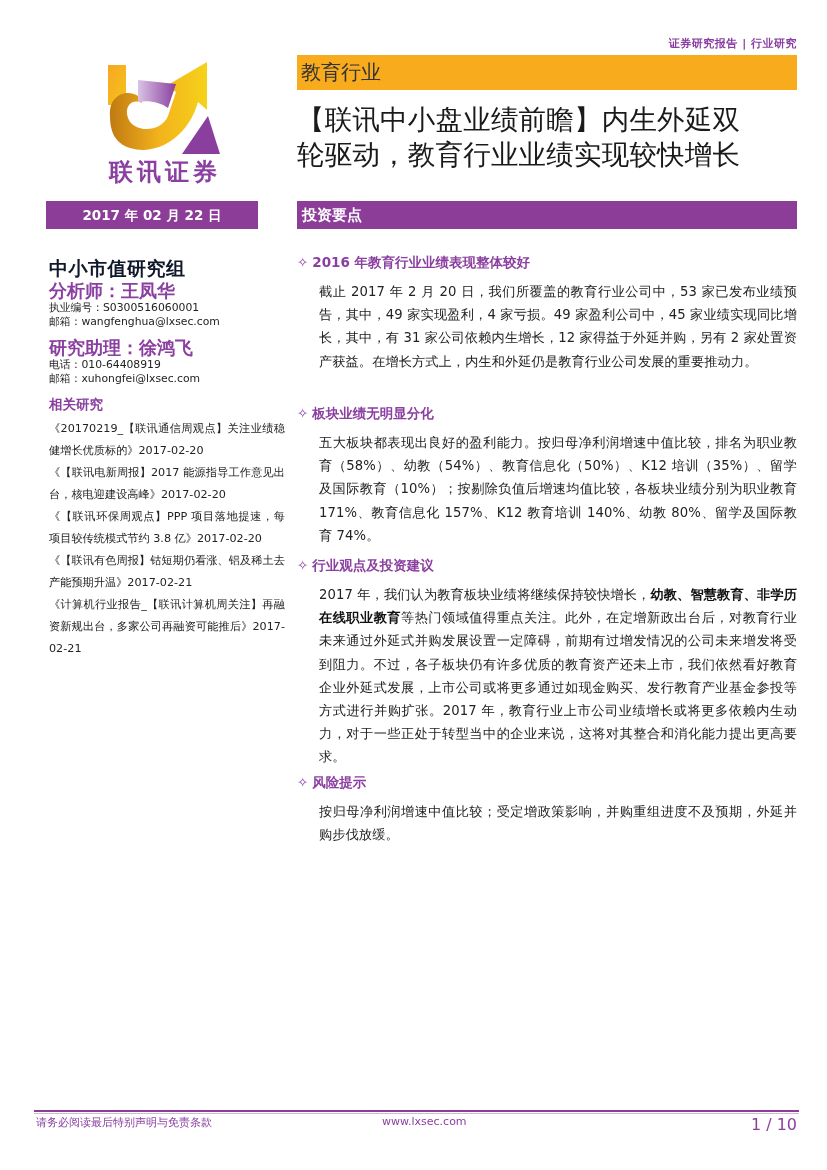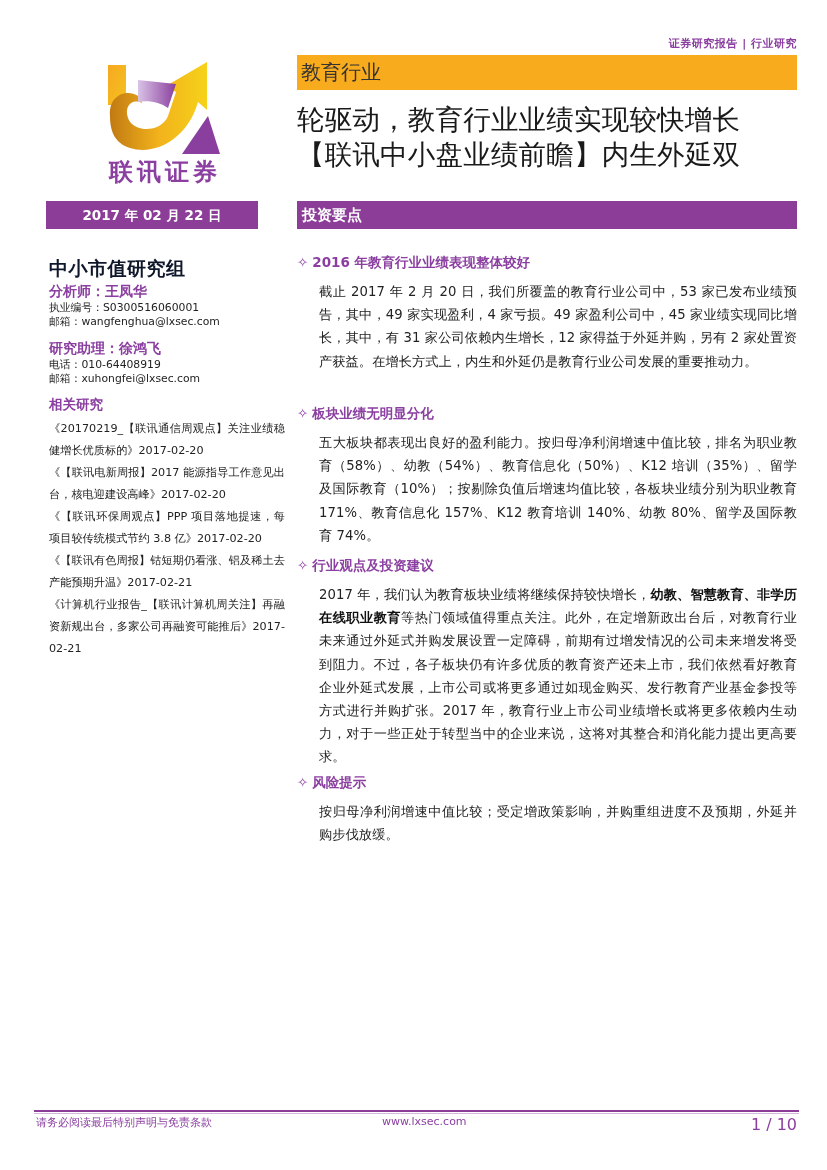--- a/index.html
+++ b/index.html
@@ -40,21 +40,21 @@
     position: absolute; left: 297px; top: 201px; width: 500px; height: 28px;
     background: #8b3d98;
   }
   .points-bar span {
     position: absolute; left: 5px; top: 0; color: #fff; font-weight: bold; font-size: 15px; line-height: 28px;
   }
 
   
   .left-col { position: absolute; left: 49px; top: 256px; width: 236px; }
   .group-name { font-size: 19px; font-weight: bold; color: #0f172a; margin-bottom: 0; letter-spacing: 0.5px;}
-  .person-title { font-size: 14px; font-weight: bold; color: #8b3fa0; line-height: 18px; margin-bottom: 1px;}
+  .person-title { font-size: 18px; font-weight: bold; color: #8b3fa0; line-height: 18px; margin-bottom: 1px;}
   .person-line { font-size: 10.8px; color: #222; line-height: 13.5px; }
   .person-block { margin-bottom: 11px; }
   .related-title { font-size: 13.5px; font-weight: bold; color: #8b3fa0; margin-top: 10px; margin-bottom: 4px; }
   .related-item { font-size: 11.2px; color: #222; line-height: 22px; text-align: justify; }
 
   
   .section { position: absolute; left: 297px; width: 500px; }
   .section-head {
     font-size: 13.5px; font-weight: bold; color: #8b3fa0; line-height: 20px;
   }
@@ -108,22 +108,22 @@
     <path d="M108 58 L 120 96 L 82 96 Z" fill="#8a3f9e"></path>
   </svg>
 </div>
 <div class="logo-text">联讯证券</div>
 
 <div class="industry-bar">
   <span>教育行业</span>
 </div>
 
 <div class="main-title">
+  <div>【联讯中小盘业绩前瞻】内生外延双</div>
   <div>轮驱动，教育行业业绩实现较快增长</div>
-  <div>【联讯中小盘业绩前瞻】内生外延双</div>
 </div>
 
 <div class="date-bar">2017 年 02 月 22 日</div>
 <div class="points-bar">
   <span>投资要点</span>
 </div>
 
 <div class="left-col">
   <div class="group-name">中小市值研究组</div>
 

